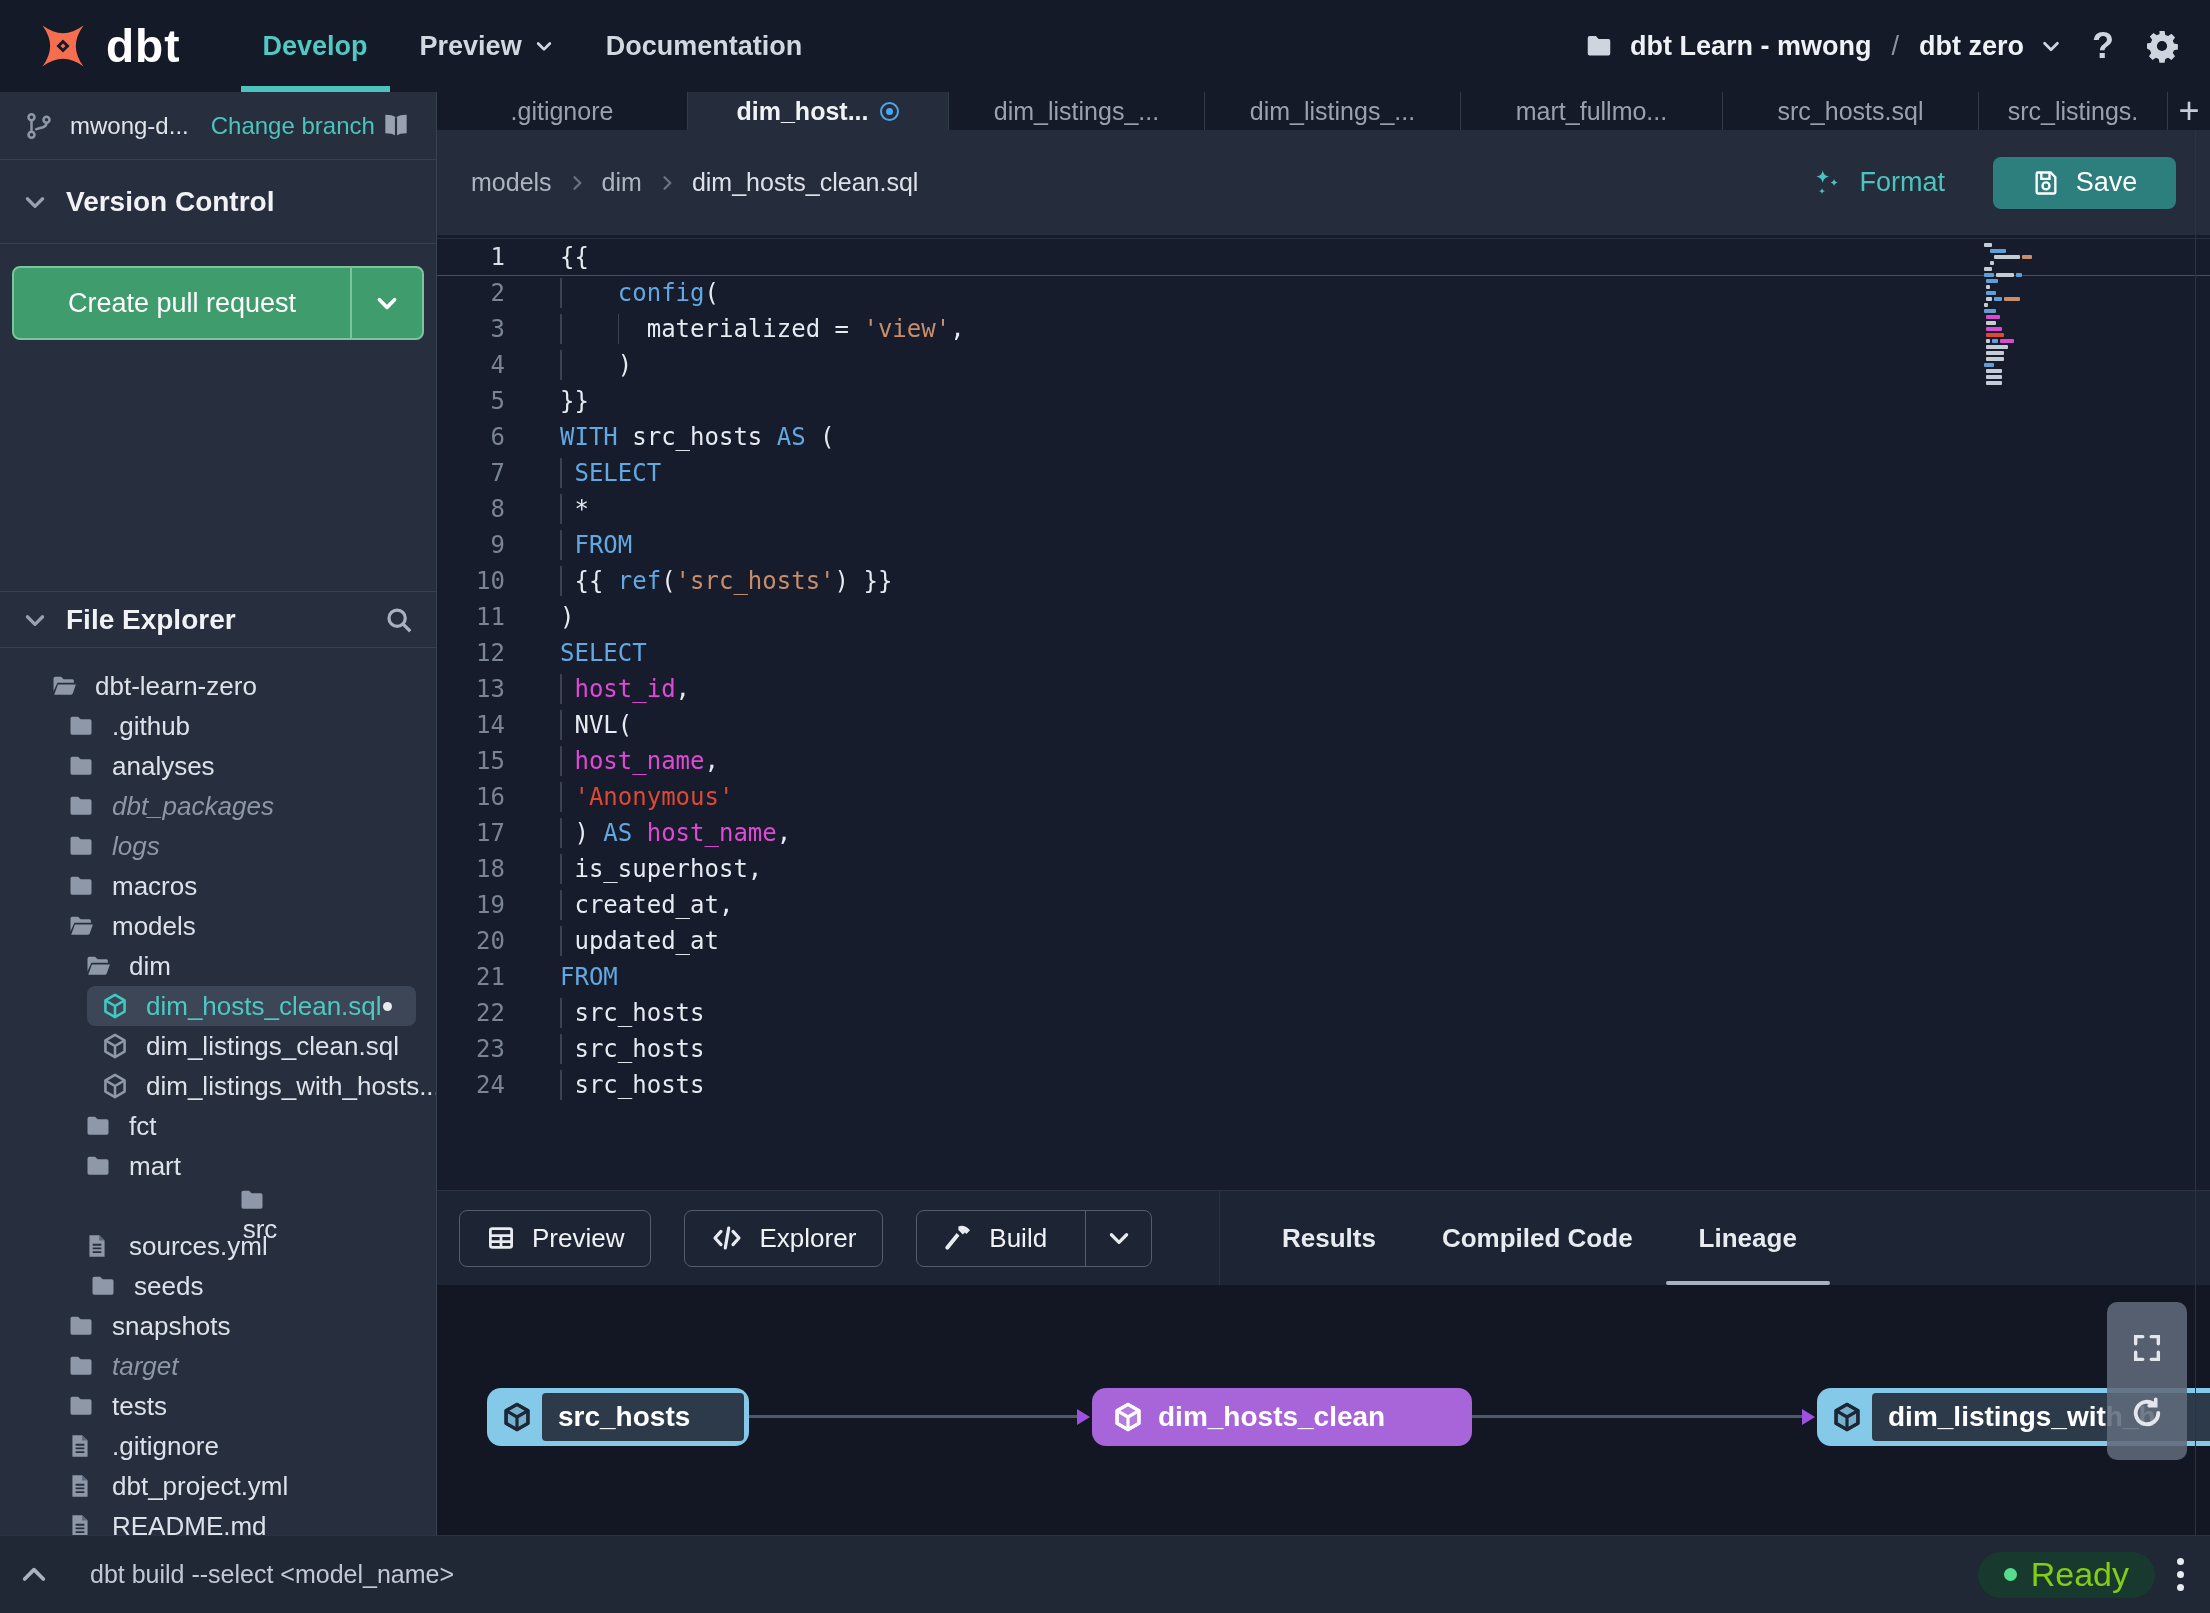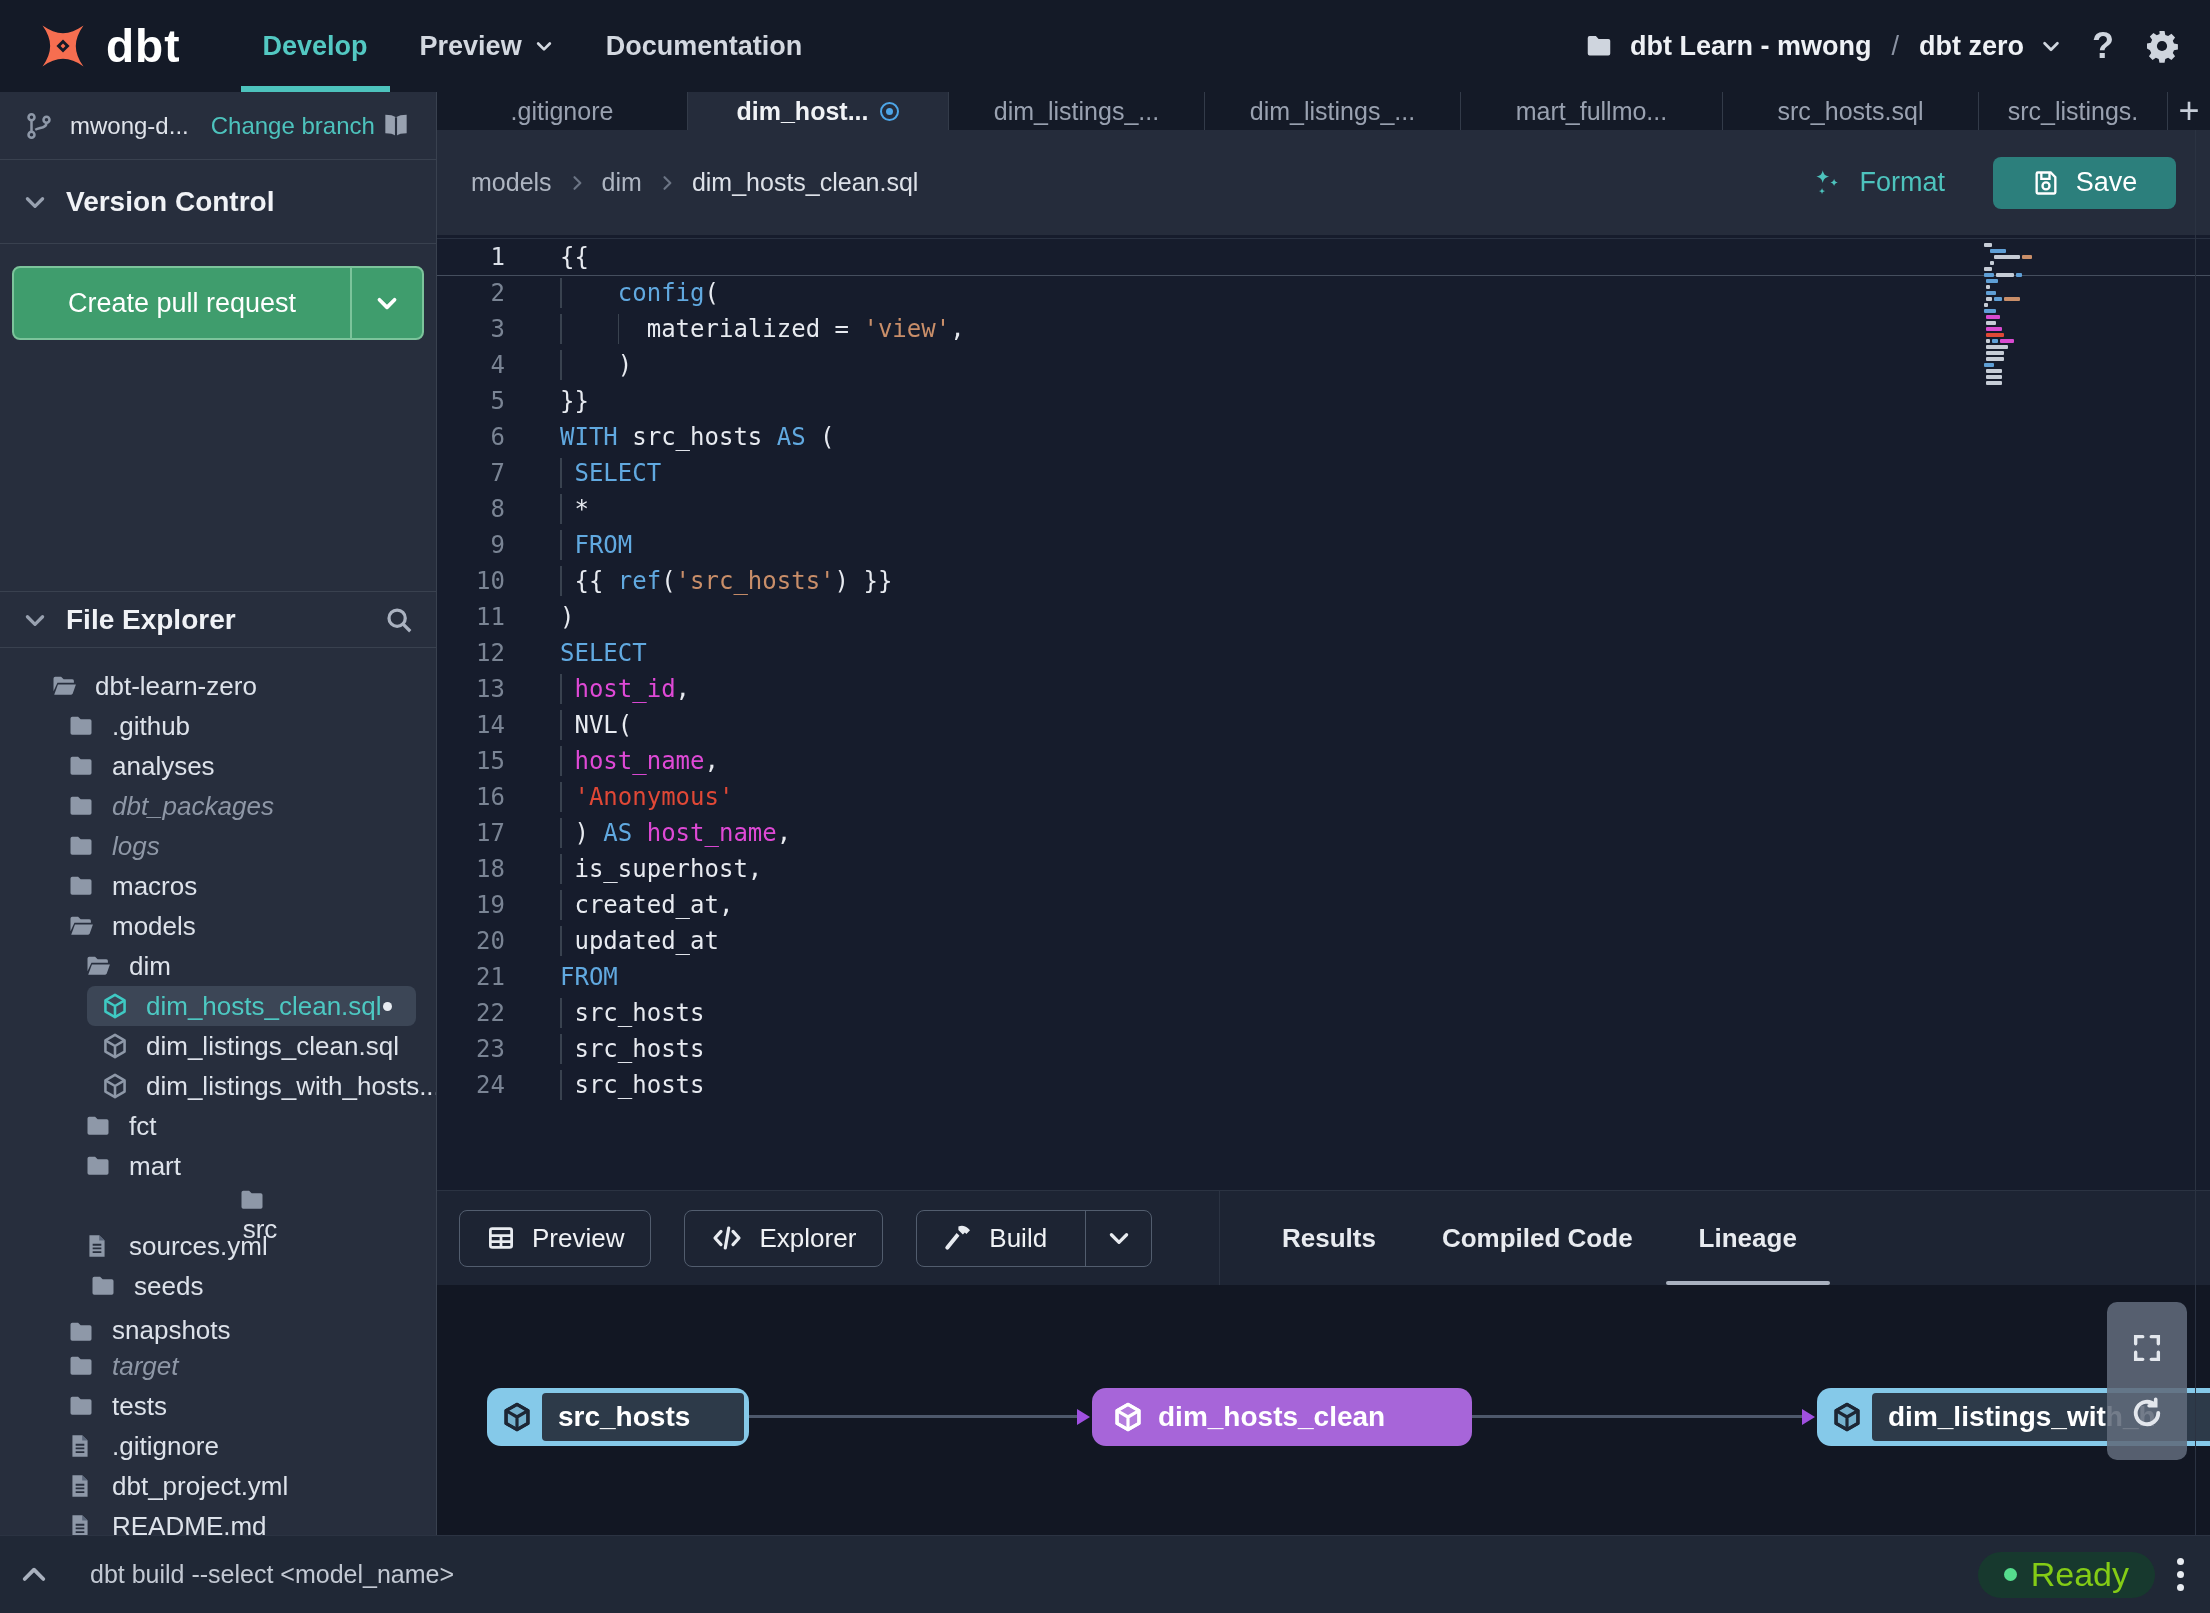--- a/index.html
+++ b/index.html
@@ -357,21 +357,21 @@
           <span>sources.yml</span>
         </div>
         <div class="tree-row" style="padding-left: 89px;">
           <span class="tree-icon">
             <svg width="28" height="28" viewBox="0 0 24 24">
               <path fill="currentColor" d="M3 5.5A1.5 1.5 0 0 1 4.5 4h5l2.2 2.3h7.8A1.5 1.5 0 0 1 21 7.8V18a1.5 1.5 0 0 1-1.5 1.5h-15A1.5 1.5 0 0 1 3 18z"></path>
             </svg>
           </span>
           <span>seeds</span>
         </div>
-        <div class="tree-row" style="padding-left: 67px; align-items: flex-end;">
+        <div class="tree-row" style="padding-left: 67px;">
           <span class="tree-icon">
             <svg width="28" height="28" viewBox="0 0 24 24">
               <path fill="currentColor" d="M3 5.5A1.5 1.5 0 0 1 4.5 4h5l2.2 2.3h7.8A1.5 1.5 0 0 1 21 7.8V18a1.5 1.5 0 0 1-1.5 1.5h-15A1.5 1.5 0 0 1 3 18z"></path>
             </svg>
           </span>
           <span>snapshots</span>
         </div>
         <div class="tree-row muted" style="padding-left: 67px;">
           <span class="tree-icon">
             <svg width="28" height="28" viewBox="0 0 24 24">

